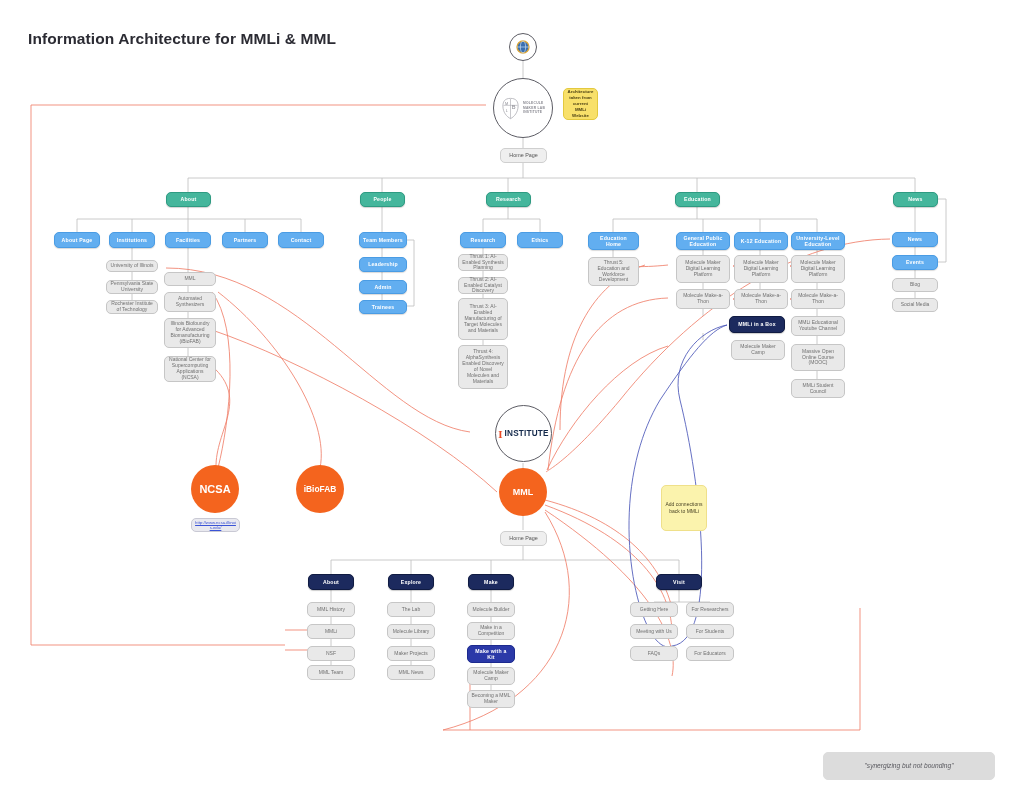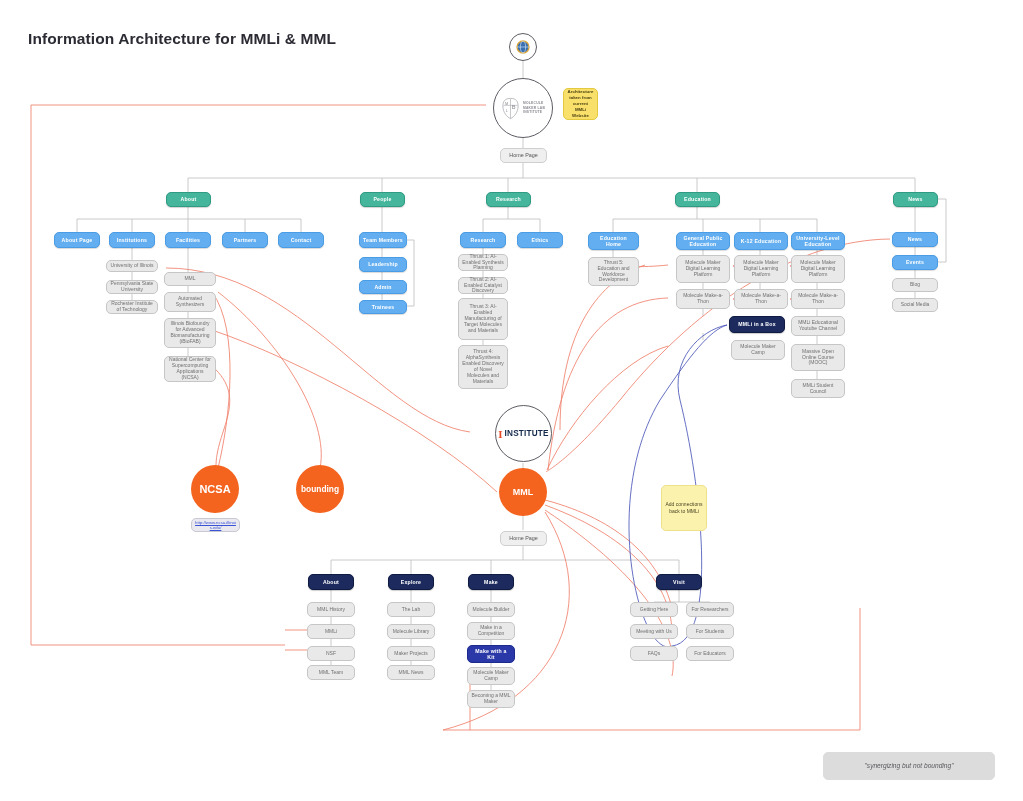--- a/index.html
+++ b/index.html
@@ -278,21 +278,21 @@
       <span class="illinois-txt">INSTITUTE</span>
     </div>
   </div>
 
   <div class="circ c-orange" style="left:191px;top:465px;width:48px;height:48px;font-size:11px;">
     <span>NCSA</span>
   </div>
   <div class="node n-link" style="left:191px;top:518px;width:49px;height:14px;">http://www.ncsa.illinois.edu/</div>
 
   <div class="circ c-orange" style="left:296px;top:465px;width:48px;height:48px;font-size:8.4px;">
-    <span>bounding</span>
+    <span>iBioFAB</span>
   </div>
 
   <div class="circ c-orange" style="left:499px;top:468px;width:48px;height:48px;font-size:9px;">
     <span>MML</span>
   </div>
 
   <div class="node n-note2" style="left:661px;top:485px;width:46px;height:46px;">Add connections back to MMLi</div>
 
   <div class="node n-plain" style="left:500px;top:531px;width:47px;height:15px;">Home Page</div>
 

